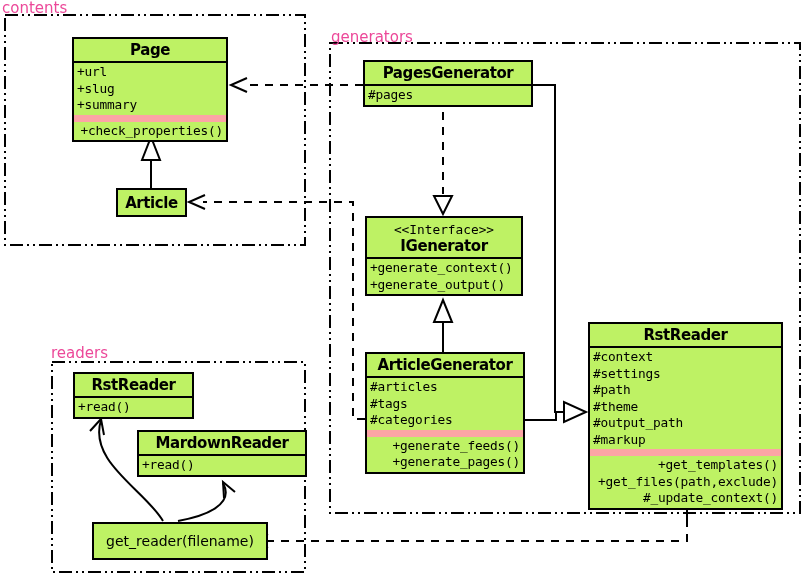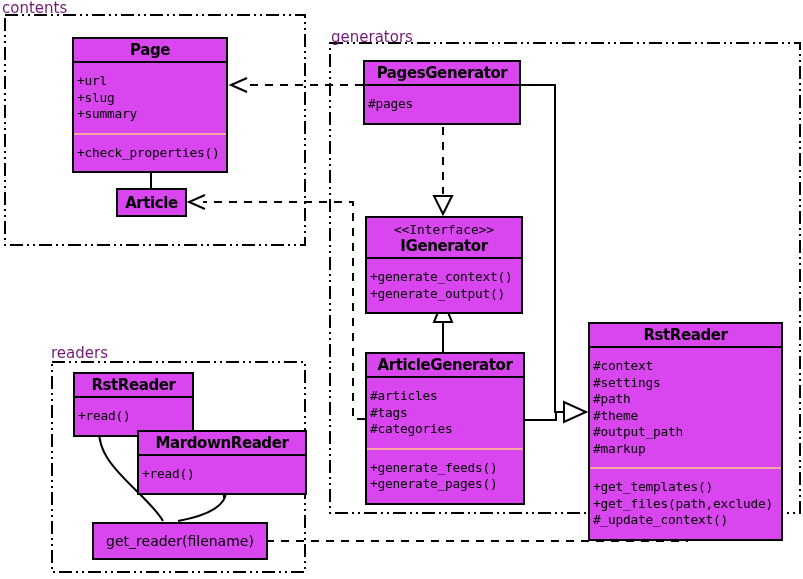--- a/index.html
+++ b/index.html
@@ -5,40 +5,40 @@
   html, body { margin:0; padding:0; background:#ffffff; }
   .stage {
     position:relative; width:803px; height:579px; background:#ffffff;
     font-family:"DejaVu Sans", sans-serif; color:#000;
     overflow:hidden;
   }
   .stage svg { position:absolute; left:0; top:0; }
   .pkg-label {
     position:absolute;
     font:15px "DejaVu Sans", sans-serif;
-    line-height:16px; color:#701a75; white-space:nowrap;
+    line-height:16px; color:#ec4899; white-space:nowrap;
   }
   .cls {
     position:absolute; box-sizing:border-box;
-    background:#d946ef; border:2px solid #000;
+    background:#bef264; border:2px solid #000;
   }
   .cls-title {
     font:bold 15px "DejaVu Sans", sans-serif;
     letter-spacing:-0.4px;
     line-height:18px; text-align:center;
     padding:2px 1px; white-space:nowrap;
   }
   .cls-title.hasmore { border-bottom:2px solid #000; }
   .stereotype {
     font:12.8px "DejaVu Sans Mono", monospace;
     font-weight:normal; letter-spacing:0;
     line-height:15px; padding-top:2px;
   }
-  .cls-sec { padding:10px 3px; }
-  .cls-sec + .cls-sec { border-top:2px solid #fca5a5; }
+  .cls-sec { padding:1px 3px; }
+  .cls-sec + .cls-sec { border-top:7px solid #fca5a5;text-align:right; }
   .mem {
     font:12.8px "DejaVu Sans Mono", monospace;
     line-height:16.5px; white-space:pre; letter-spacing:-0.2px;
   }
   .single { display:flex; align-items:center; justify-content:center; }
   .fn-label { font:14px "DejaVu Sans", sans-serif; white-space:nowrap; }
 </style>
 </head>
 <body>
 
@@ -115,21 +115,21 @@
     </div>
     <div class="cls-sec">
       <div class="mem">+check_properties()</div>
     </div>
   </div>
 
   <div class="cls single" style="left:116px; top:188px; width:71px; height:29px;">
     <div class="cls-title" style="padding:0;text-align:right;">Article</div>
   </div>
 
-  <div class="cls" style="left:363px; top:60px; width:158px;">
+  <div class="cls" style="left:363px; top:60px; width:170px;">
     <div class="cls-title hasmore">PagesGenerator</div>
     <div class="cls-sec">
       <div class="mem">#pages</div>
     </div>
   </div>
 
   <div class="cls" style="left:365px; top:216px; width:158px;">
     <div class="cls-title hasmore">
       <div class="stereotype">&lt;&lt;Interface&gt;&gt;</div>
       <div>IGenerator</div>

